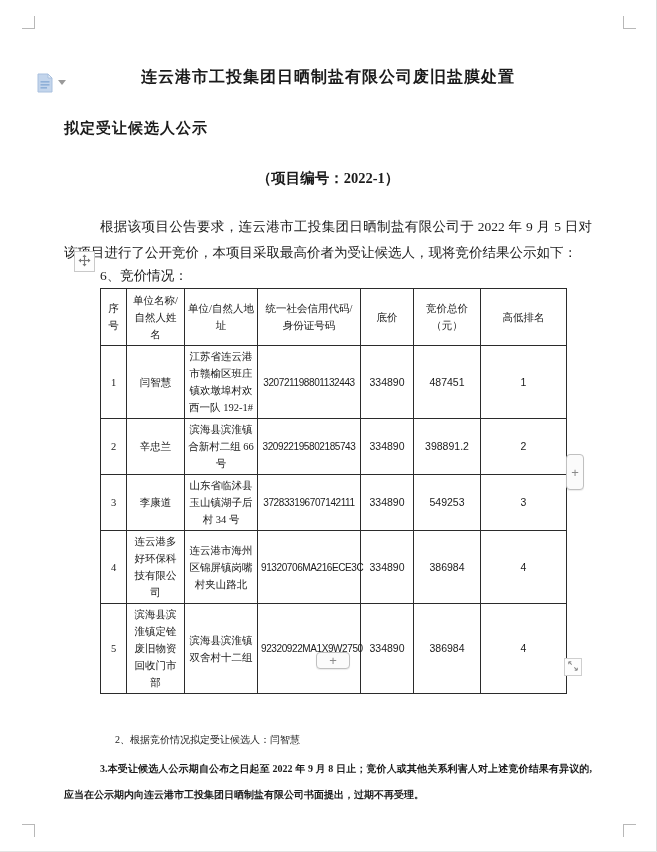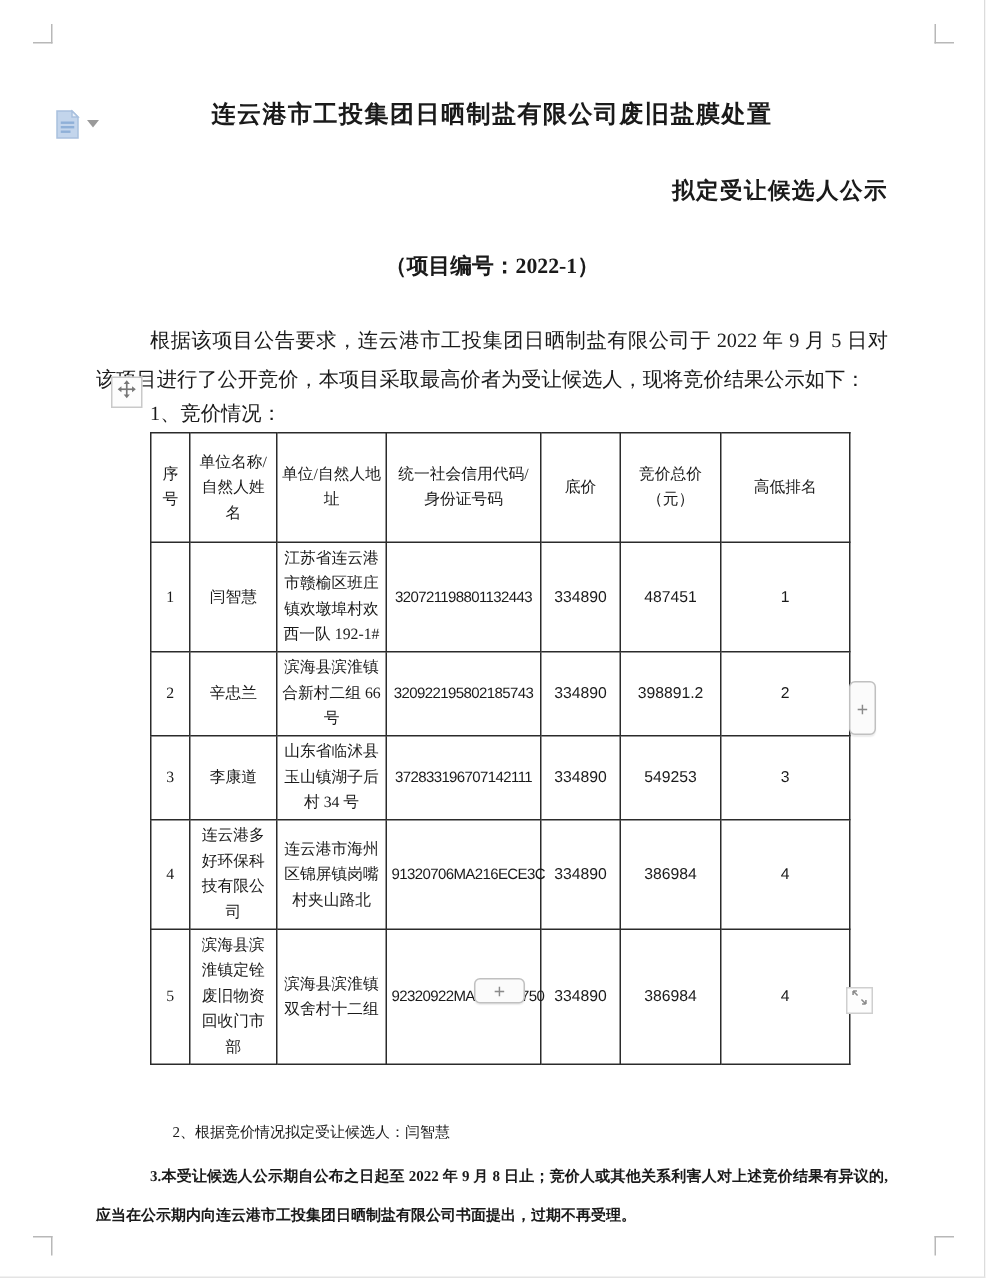--- a/index.html
+++ b/index.html
@@ -14,39 +14,39 @@
   
   .crop{position:absolute;width:12px;height:12px;}
   .crop.tl{left:22px;top:16px;border-right:1px solid #b8b8b8;border-bottom:1px solid #b8b8b8;}
   .crop.tr{left:623px;top:16px;border-left:1px solid #b8b8b8;border-bottom:1px solid #b8b8b8;}
   .crop.bl{left:22px;top:824px;border-right:1px solid #b8b8b8;border-top:1px solid #b8b8b8;}
   .crop.br{left:623px;top:824px;border-left:1px solid #b8b8b8;border-top:1px solid #b8b8b8;}
 
   .page{padding:28px 65px 0 64px;}
 
   .title1{font-size:16px;font-weight:700;text-align:center;line-height:22px;letter-spacing:1px;margin-top:38px;}
-  .title2{font-size:15px;font-weight:700;text-align:right;line-height:20px;margin-top:30px;letter-spacing:1px;}
+  .title2{font-size:15px;font-weight:700;text-align:left;line-height:20px;margin-top:30px;letter-spacing:1px;}
   .proj{font-size:14.5px;font-weight:700;text-align:center;line-height:20px;margin-top:30px;}
 
   .para{font-size:13.5px;line-height:26px;margin-top:26px;text-align:justify;}
   .para.indent2{text-indent:36px;}
   .sec1{font-size:13.5px;line-height:20px;margin-top:0;text-indent:36px;margin-bottom:2px;}
   .sec2{font-size:10px;line-height:20px;margin-top:36px;text-indent:51px;}
   .sec3{font-size:10px;line-height:26px;margin-top:6px;text-indent:36px;text-align:justify;font-weight:bold;}
 
   table.bid-table{
     border-collapse:collapse;table-layout:fixed;
     margin-left:36px;width:466px;
     font-size:10.5px;line-height:17px;
   }
   table.bid-table th,table.bid-table td{
     border:1px solid #2b2b2b;text-align:center;vertical-align:middle;
     padding:2px 3px;font-weight:400;word-break:break-all;
   }
-  tr.hdr{height:73px;}
+  tr.hdr{height:57px;}
   tr.r1{height:66px;}
   tr.r2{height:55px;}
   tr.r3{height:55px;}
   tr.r4{height:68px;}
   tr.r5{height:77px;}
   td.code{font-family:"Liberation Sans","DejaVu Sans",sans-serif;font-size:10px;letter-spacing:-0.4px;white-space:nowrap;padding:2px 1px;}
   td.num{font-family:"Liberation Sans","DejaVu Sans",sans-serif;font-size:10.5px;}
 
   
   .paste-icon{position:absolute;left:36px;top:73px;width:18px;height:20px;cursor:pointer;}
@@ -75,21 +75,21 @@
 <div class="win-right-edge"></div>
 <div class="win-bottom-edge"></div>
 
 <div class="page">
   <div class="title1">连云港市工投集团日晒制盐有限公司废旧盐膜处置</div>
   <div class="title2">拟定受让候选人公示</div>
   <div class="proj">（项目编号：2022-1）</div>
 
   <div class="para indent2">根据该项目公告要求，连云港市工投集团日晒制盐有限公司于 2022 年 9 月 5 日对该项目进行了公开竞价，本项目采取最高价者为受让候选人，现将竞价结果公示如下：</div>
 
-  <div class="sec1">1、竞价情况：</div>
+  <div class="sec1">6、竞价情况：</div>
 
   <table class="bid-table">
     <colgroup>
       <col style="width:26px">
         <col style="width:58px">
         <col style="width:73px">
       <col style="width:103px">
         <col style="width:53px">
         <col style="width:67px">
         <col style="width:86px">

